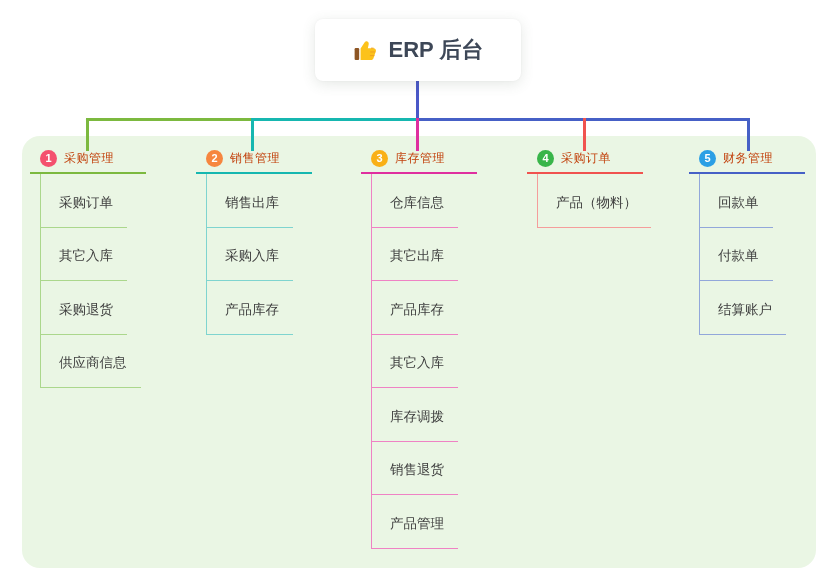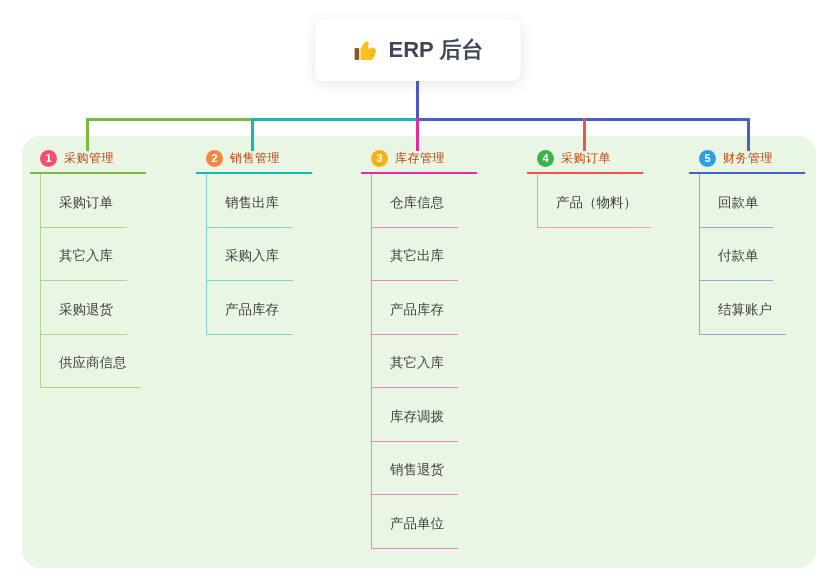--- a/index.html
+++ b/index.html
@@ -131,21 +131,21 @@
       <div class="child">
           <span class="child-label">其它入库</span>
         </div>
       <div class="child">
           <span class="child-label">库存调拨</span>
         </div>
       <div class="child">
           <span class="child-label">销售退货</span>
         </div>
       <div class="child">
-          <span class="child-label">产品单位</span>
+          <span class="child-label">产品管理</span>
         </div>
     </div>
   </div>
 
   <div class="branch" style="left: 527px; --strong: #f0534f; --soft: #f59d9b; --badge: #39b54a;">
     <div class="branch-header">
       <span class="badge">4</span>
       <span class="branch-title">采购订单</span>
     </div>
     <div class="children">

